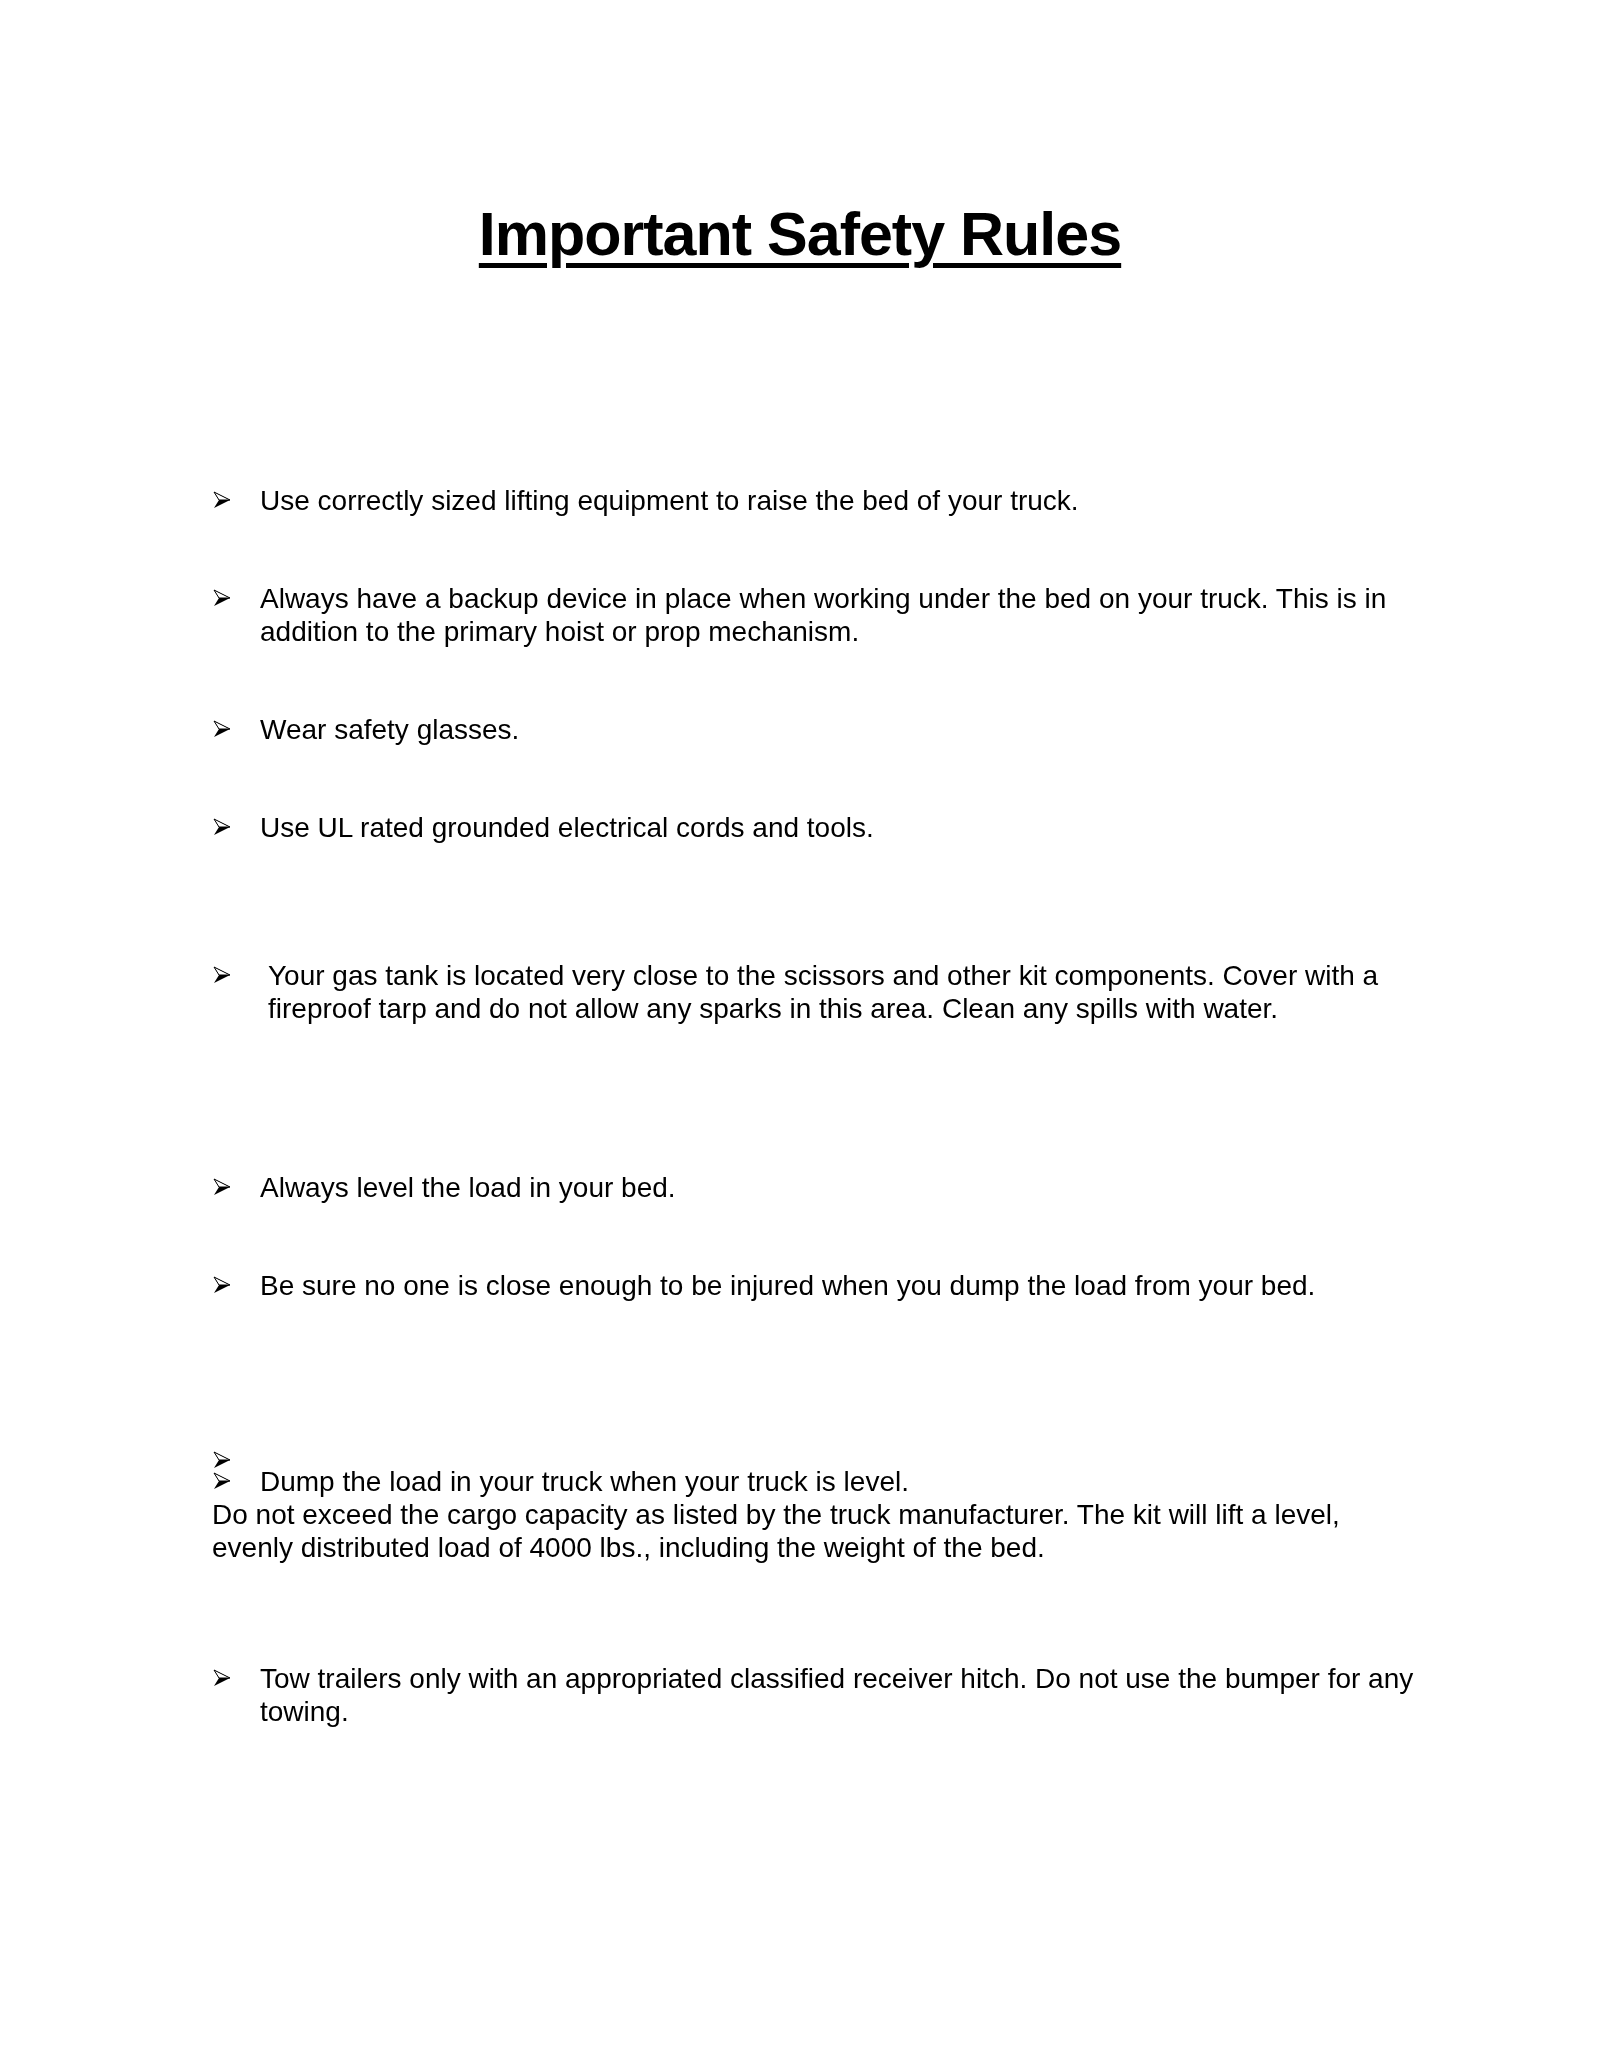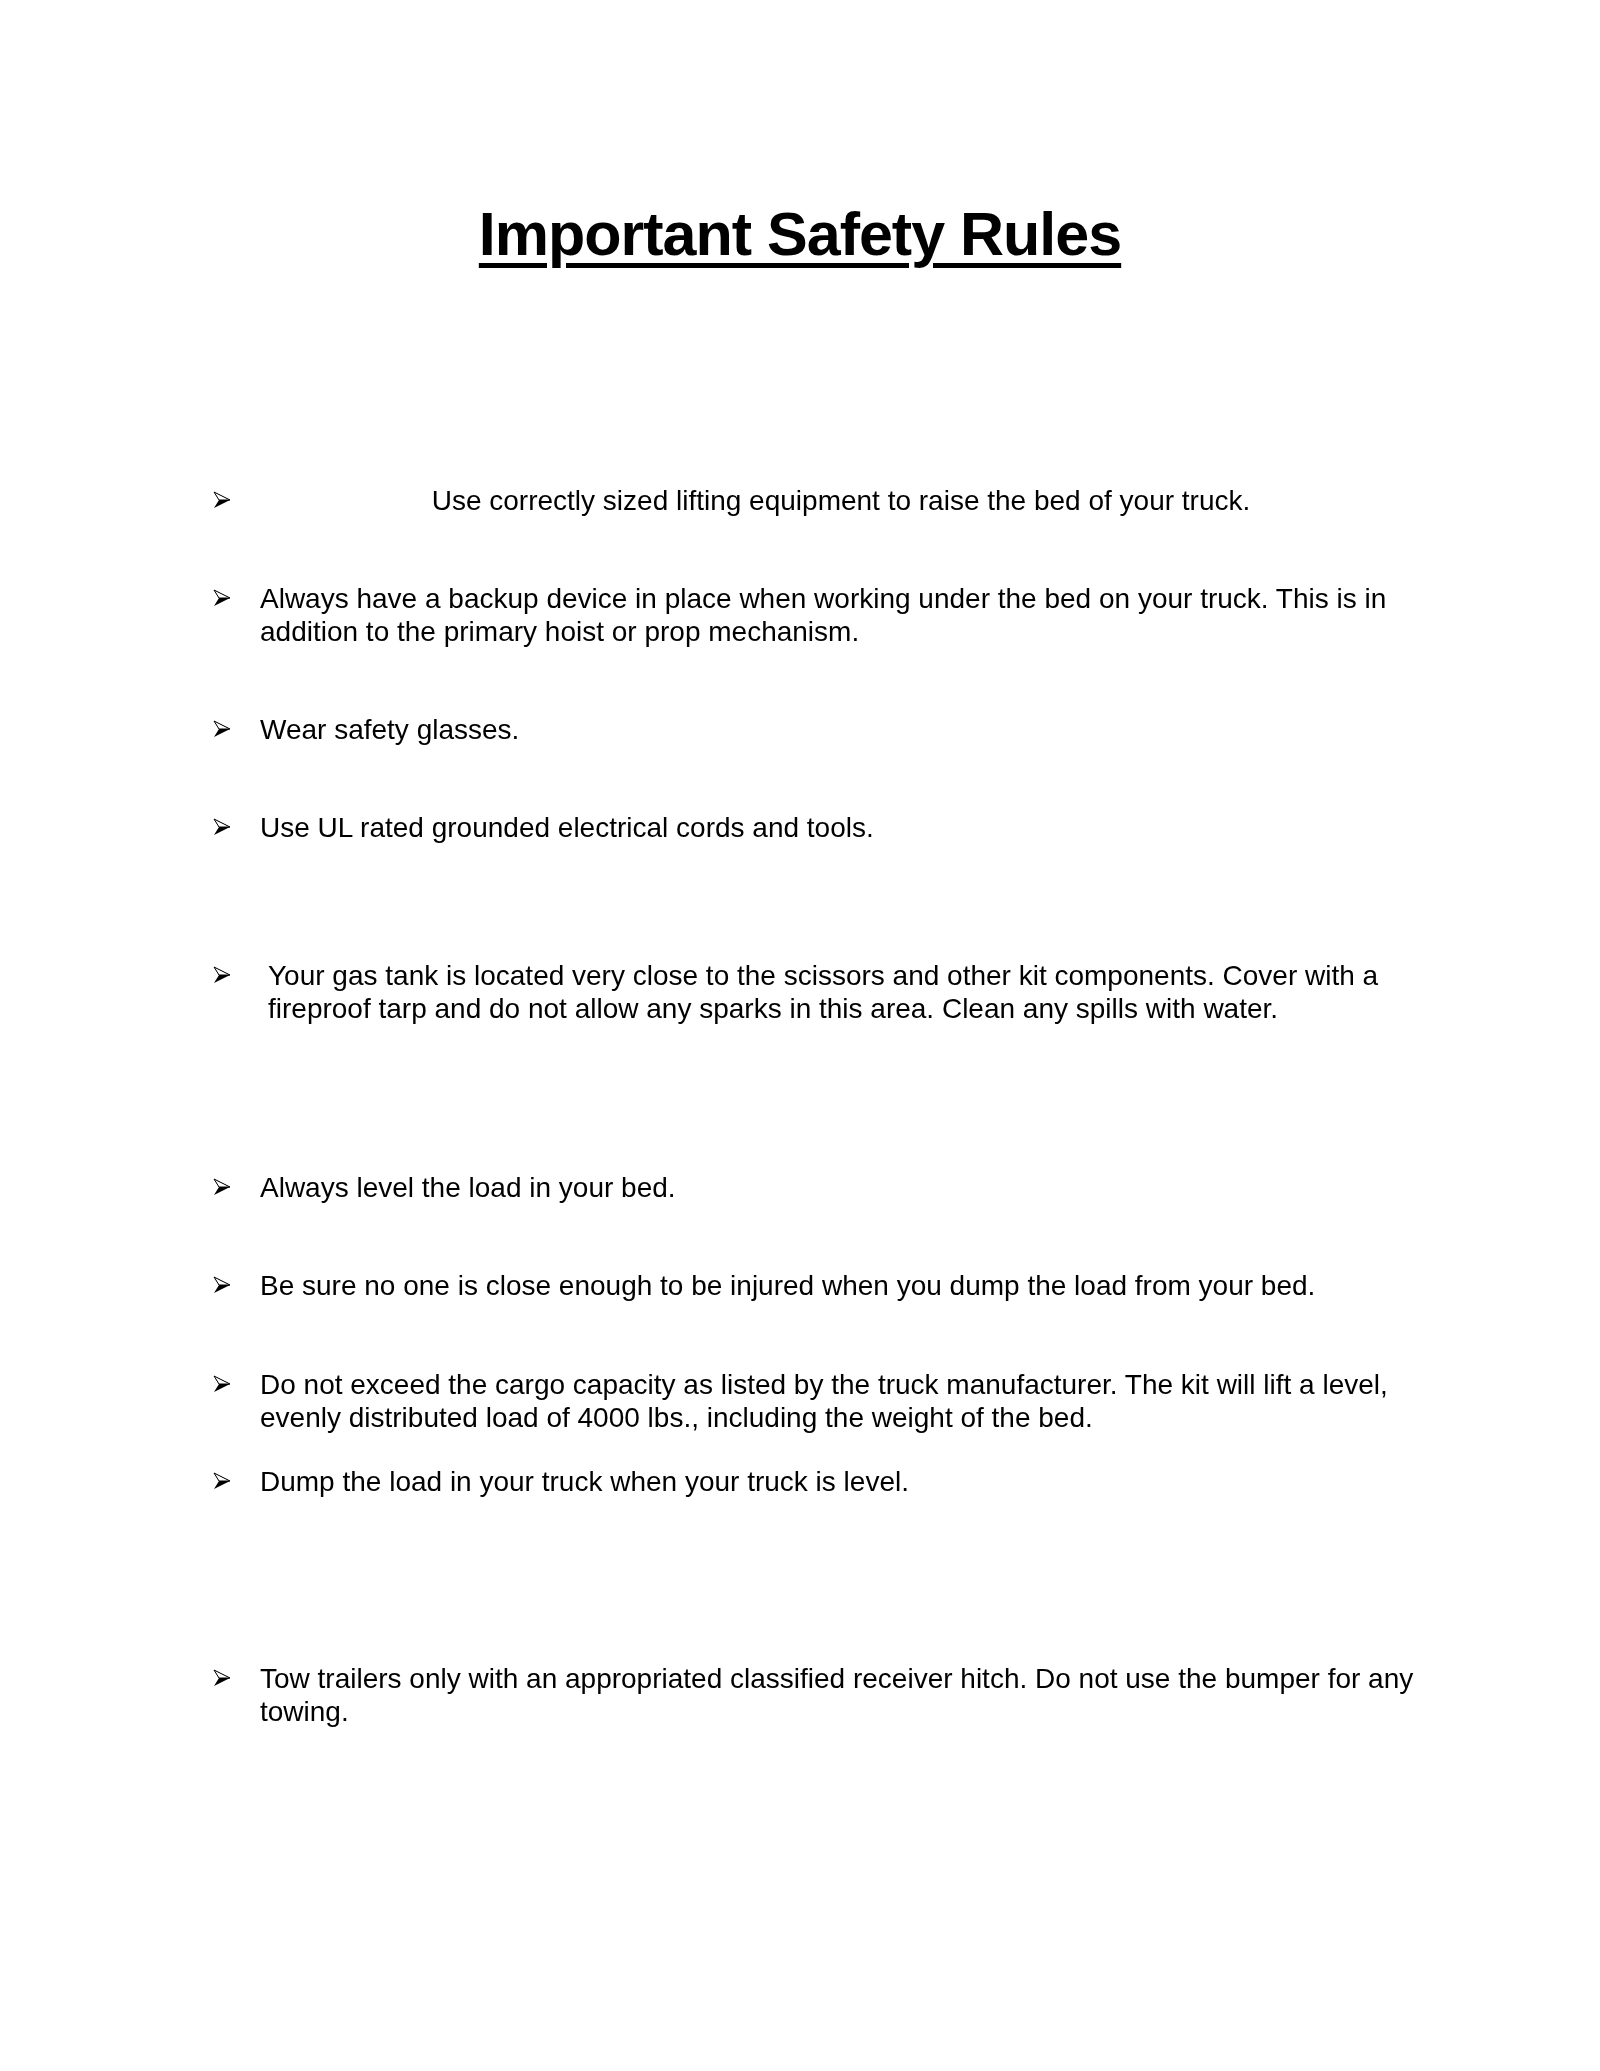--- a/index.html
+++ b/index.html
@@ -24,21 +24,21 @@
     .text { flex: 1; }
   </style>
 </head>
 <body>
 
 <div class="page">
   <h1 class="title" style="margin:0;">
     <span>Important Safety Rules</span>
   </h1>
 
-  <div class="rule" style="top:484px;text-align:center;">
+  <div class="rule" style="top:484px;">
     <span class="bullet">
         <svg width="20" height="20" viewBox="0 0 20 20">
           <polygon points="2,2 18,10 2,18 7,10" fill="#000"></polygon>
           <polygon points="2,2 18,10 7,10" fill="#fff" stroke="#000" stroke-width="1"></polygon>
         </svg>
       </span>
     <span class="text">Use correctly sized lifting equipment to raise the bed of your truck.</span>
   </div>
   <div class="rule" style="top:582px;">
     <span class="bullet">
@@ -87,21 +87,21 @@
   </div>
   <div class="rule" style="top:1269px;">
     <span class="bullet">
         <svg width="20" height="20" viewBox="0 0 20 20">
           <polygon points="2,2 18,10 2,18 7,10" fill="#000"></polygon>
           <polygon points="2,2 18,10 7,10" fill="#fff" stroke="#000" stroke-width="1"></polygon>
         </svg>
       </span>
     <span class="text">Be sure no one is close enough to be injured when you dump the load from your bed.</span>
   </div>
-  <div class="rule" style="top:1368px;">
+  <div class="rule" style="top:1444px;flex-direction:column;">
     <span class="bullet">
         <svg width="20" height="20" viewBox="0 0 20 20">
           <polygon points="2,2 18,10 2,18 7,10" fill="#000"></polygon>
           <polygon points="2,2 18,10 7,10" fill="#fff" stroke="#000" stroke-width="1"></polygon>
         </svg>
       </span>
     <span class="text">Do not exceed the cargo capacity as listed by the truck manufacturer. The kit will lift a level, evenly distributed load of 4000 lbs., including the weight of the bed.</span>
   </div>
   <div class="rule" style="top:1465px;">
     <span class="bullet">

